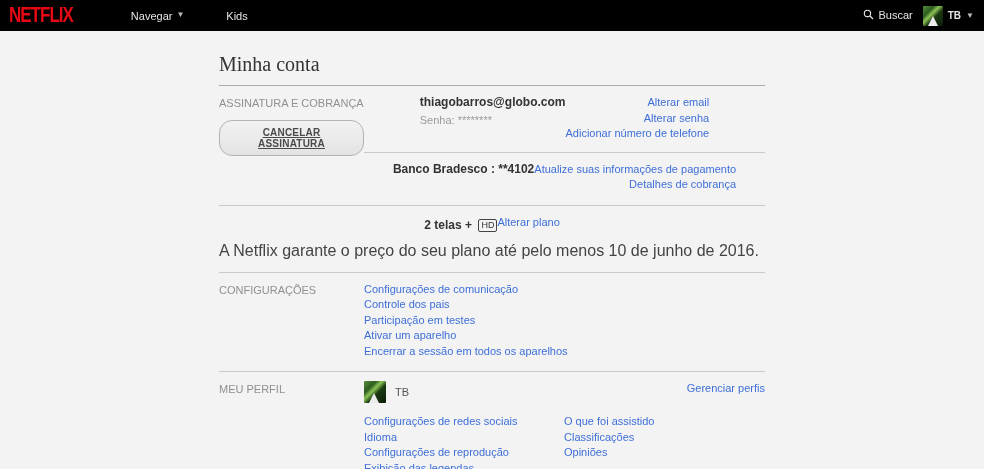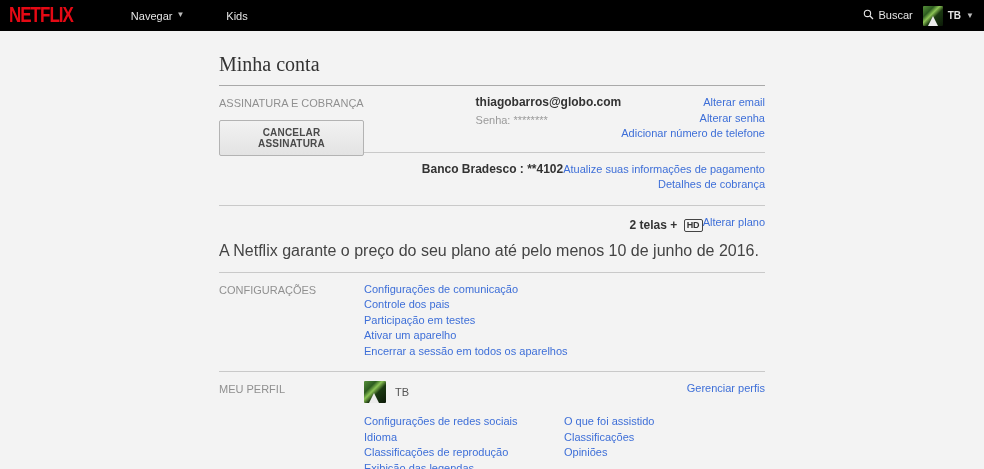--- a/index.html
+++ b/index.html
@@ -31,31 +31,31 @@
   .section { display:flex; border-top:1px solid #c9c9c9; padding:9px 0 12px; }
   .section:first-of-type { border-top:none; }
   .section-label { width:145px; flex-shrink:0; color:#909090; font-size:11px; line-height:14px;
                    text-transform:uppercase; padding-top:1px; }
   .section-content { flex:1; min-width:0; }
 
   a.lnk { color:#3e6fd8; font-size:11px; text-decoration:none; display:block; line-height:15.5px; cursor:pointer; }
   .links-right { text-align:right; }
 
   .btn { display:inline-block; background:linear-gradient(#f2f2f2,#e3e3e3); border:1px solid #b3b3b3;
-         border-radius:2px; color:#4a4a4a; cursor:pointer;
-         font-family:"Liberation Sans", sans-serif; }
+         border-radius:13px; color:#4a4a4a; cursor:pointer;
+         font-family:"Liberation Sans", sans-serif;text-decoration:underline; }
   .btn-cancel { margin-top:10px; font-size:10px; font-weight:bold; padding:6px 11px; letter-spacing:.2px; }
 
-  .split { display:flex; justify-content:flex-end; }
+  .split { display:flex; justify-content:center; }
   .strong { font-size:12px; font-weight:bold; color:#333; line-height:14px; }
   .muted { color:#9a9a9a; font-size:11px; margin-top:5px; }
   .inner-divider { border-top:1px solid #c9c9c9; margin:10px 0 9px; }
 
   .hd-badge { display:inline-block; border:1px solid #444; border-radius:2px; font-size:9px;
-              font-weight:bold; color:#333; padding:0 2px; line-height:11px; vertical-align:1px; margin-left:2px; }
+              font-weight:normal; color:#333; padding:0 2px; line-height:11px; vertical-align:1px; margin-left:2px; }
   .plan-note { font-size:16px; color:#444; margin-top:9px; }
 
   .profile-row { display:flex; justify-content:space-between; align-items:flex-start; }
   .profile-id { display:flex; align-items:center; gap:9px; }
   .avatar-lg { width:22px; height:22px; }
   .profile-label { font-size:11px; color:#555; }
   .profile-links { display:flex; margin-top:11px; }
   .profile-links .col-l { width:200px; }
 </style>
 </head>
@@ -152,21 +152,21 @@
         <div class="profile-id">
           <span class="avatar avatar-lg"></span>
           <span class="profile-label">TB</span>
         </div>
         <a class="lnk">Gerenciar perfis</a>
       </div>
       <div class="profile-links">
         <div class="col-l">
           <a class="lnk">Configurações de redes sociais</a>
           <a class="lnk">Idioma</a>
-          <a class="lnk">Classificações de reprodução</a>
+          <a class="lnk">Configurações de reprodução</a>
           <a class="lnk">Exibição das legendas</a>
         </div>
         <div>
           <a class="lnk">O que foi assistido</a>
           <a class="lnk">Classificações</a>
           <a class="lnk">Opiniões</a>
         </div>
       </div>
     </div>
   </div>

